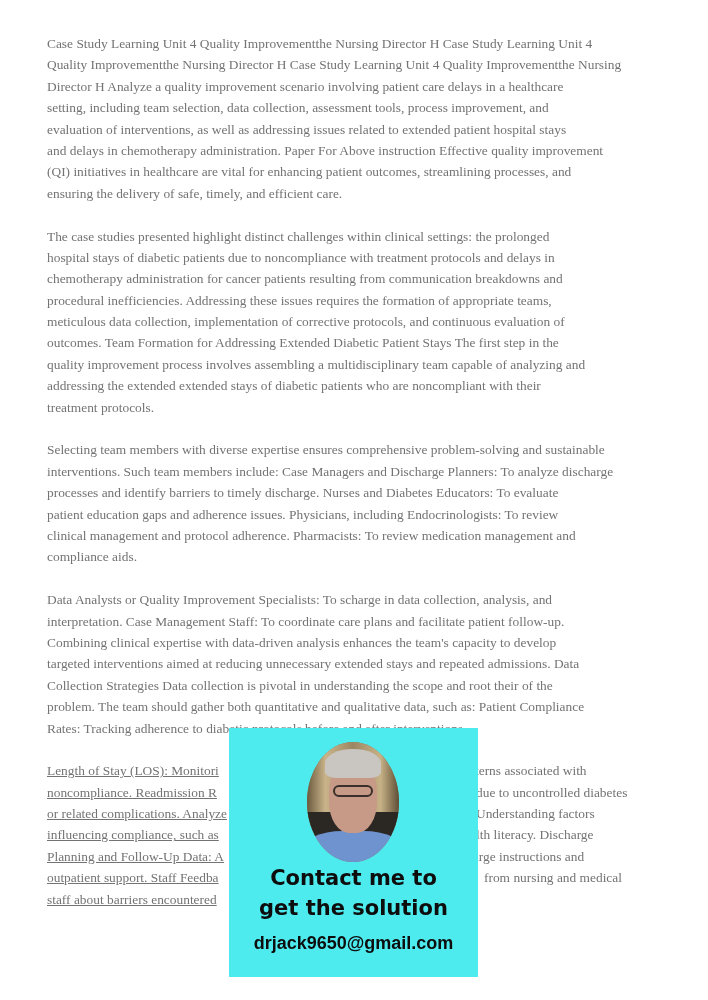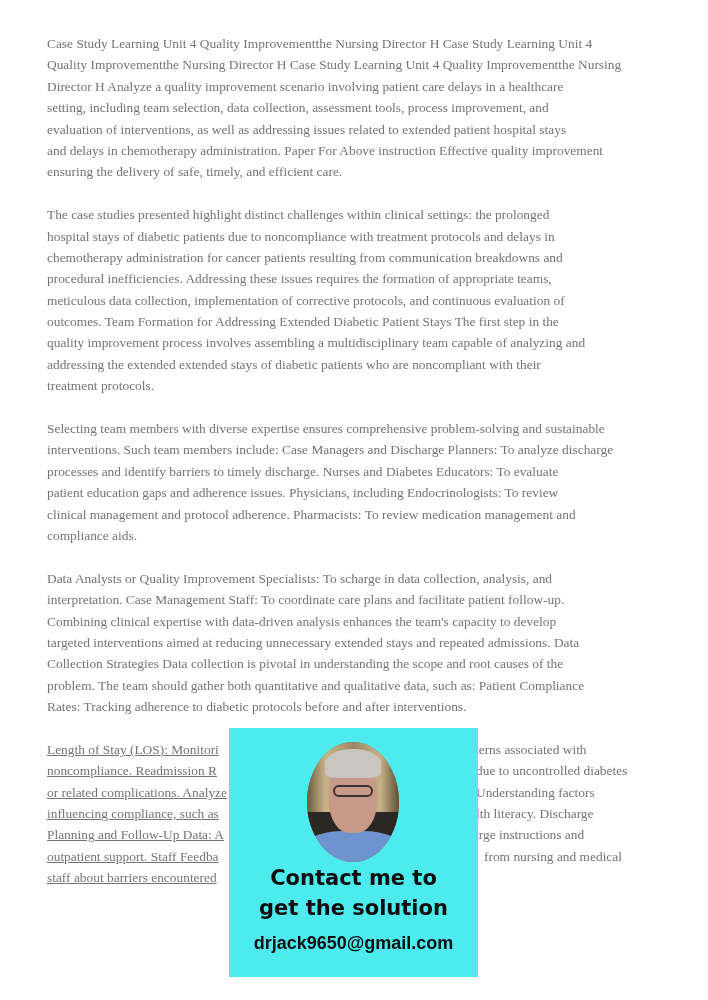--- a/index.html
+++ b/index.html
@@ -45,20 +45,21 @@
 
 <div class="page">
   <div class="text-block">
     <div class="para">
       <div class="line">Case Study Learning Unit 4 Quality Improvementthe Nursing Director H Case Study Learning Unit 4</div>
       <div class="line">Quality Improvementthe Nursing Director H Case Study Learning Unit 4 Quality Improvementthe Nursing</div>
       <div class="line">Director H Analyze a quality improvement scenario involving patient care delays in a healthcare</div>
       <div class="line">setting, including team selection, data collection, assessment tools, process improvement, and</div>
       <div class="line">evaluation of interventions, as well as addressing issues related to extended patient hospital stays</div>
       <div class="line">and delays in chemotherapy administration. Paper For Above instruction Effective quality improvement</div>
+      <div class="line">(QI) initiatives in healthcare are vital for enhancing patient outcomes, streamlining processes, and</div>
       <div class="line">ensuring the delivery of safe, timely, and efficient care.</div>
     </div>
     <div class="para">
       <div class="line">The case studies presented highlight distinct challenges within clinical settings: the prolonged</div>
       <div class="line">hospital stays of diabetic patients due to noncompliance with treatment protocols and delays in</div>
       <div class="line">chemotherapy administration for cancer patients resulting from communication breakdowns and</div>
       <div class="line">procedural inefficiencies. Addressing these issues requires the formation of appropriate teams,</div>
       <div class="line">meticulous data collection, implementation of corrective protocols, and continuous evaluation of</div>
       <div class="line">outcomes. Team Formation for Addressing Extended Diabetic Patient Stays The first step in the</div>
       <div class="line">quality improvement process involves assembling a multidisciplinary team capable of analyzing and</div>
@@ -71,21 +72,21 @@
       <div class="line">processes and identify barriers to timely discharge. Nurses and Diabetes Educators: To evaluate</div>
       <div class="line">patient education gaps and adherence issues. Physicians, including Endocrinologists: To review</div>
       <div class="line">clinical management and protocol adherence. Pharmacists: To review medication management and</div>
       <div class="line">compliance aids.</div>
     </div>
     <div class="para">
       <div class="line">Data Analysts or Quality Improvement Specialists: To scharge in data collection, analysis, and</div>
       <div class="line">interpretation. Case Management Staff: To coordinate care plans and facilitate patient follow-up.</div>
       <div class="line">Combining clinical expertise with data-driven analysis enhances the team's capacity to develop</div>
       <div class="line">targeted interventions aimed at reducing unnecessary extended stays and repeated admissions. Data</div>
-      <div class="line">Collection Strategies Data collection is pivotal in understanding the scope and root causes of the</div>
+      <div class="line">Collection Strategies Data collection is pivotal in understanding the scope and root their of the</div>
       <div class="line">problem. The team should gather both quantitative and qualitative data, such as: Patient Compliance</div>
       <div class="line">Rates: Tracking adherence to diabetic protocols before and after interventions.</div>
     </div>
     <div class="para">
       <div class="split-line"><span>Length of Stay (LOS): Monitori</span><span class="right" style="left:428px">terns associated with</span></div>
       <div class="split-line"><span>noncompliance. Readmission R</span><span class="right" style="left:429px">due to uncontrolled diabetes</span></div>
       <div class="split-line"><span>or related complications. Analyze</span><span class="right" style="left:429px">Understanding factors</span></div>
       <div class="split-line"><span>influencing compliance, such as</span><span class="right" style="left:429px">lth literacy. Discharge</span></div>
       <div class="split-line"><span>Planning and Follow-Up Data: A</span><span class="right" style="left:408px">scharge instructions and</span></div>
       <div class="split-line"><span>outpatient support. Staff Feedba</span><span class="right" style="left:437px">from nursing and medical</span></div>

